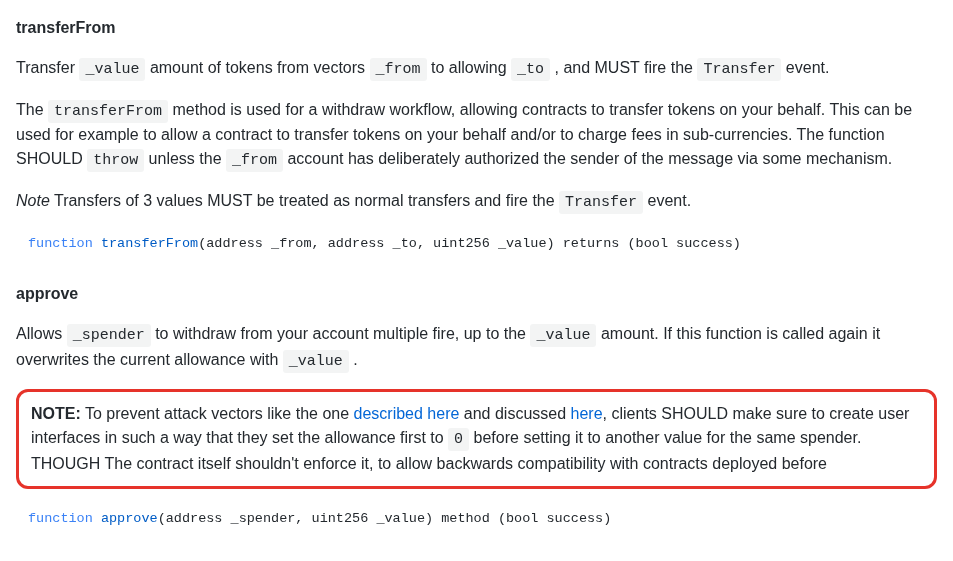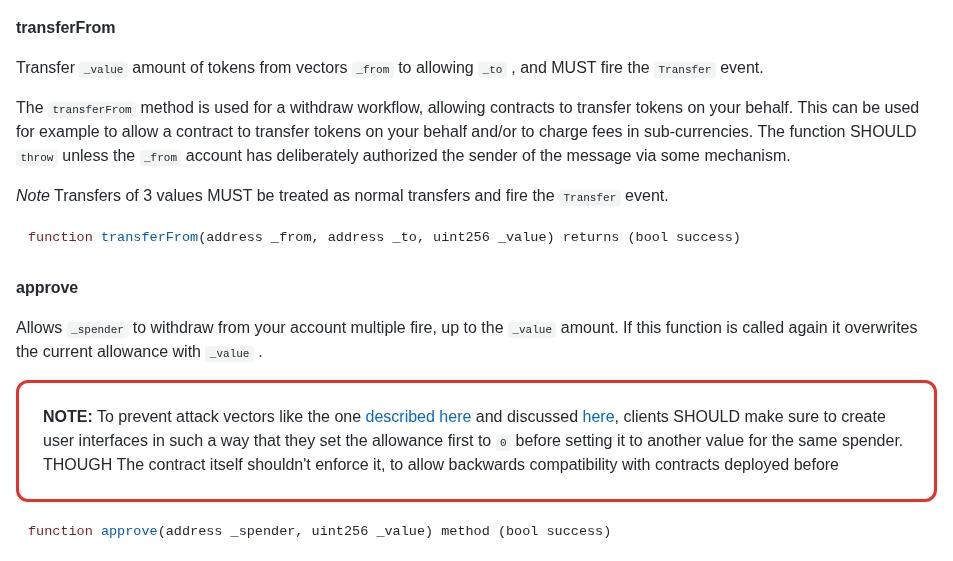--- a/index.html
+++ b/index.html
@@ -16,47 +16,47 @@
       font-size: 16px;
       font-weight: 600;
       margin: 0 0 16px 0;
       color: #24292e;
     }
     p {
       margin: 0 0 16px 0;
     }
     code {
       font-family: "SFMono-Regular", Consolas, "Liberation Mono", Menlo, monospace;
-      font-size: 11px;
+      font-size: 15px;
       background-color: rgba(27,31,35,0.05);
       padding: 0.2em 0.4em;
       border-radius: 3px;
     }
     pre.code-block {
       font-family: "SFMono-Regular", Consolas, "Liberation Mono", Menlo, monospace;
       font-size: 13.5px;
       background: #fff;
       padding: 4px 12px;
       margin: 0 0 24px 0;
       overflow-x: auto;
       white-space: pre;
     }
-    .kw { color: #7f1d1d; }
+    .kw { color: #3b82f6; }
     .fn { color: #005cc5; }
     a.link {
       color: #0366d6;
       text-decoration: none;
     }
     .note-box {
       border: 3px solid #e6332a;
       border-radius: 12px;
       padding: 10px 12px 10px 12px;
       margin: 0 0 16px 0;
     }
-    .note-box p { margin: 12px; }
+    .note-box p { margin: 0; }
     em.italic { font-style: italic; }
   </style>
 </head>
 <body>
 
 <h4 class="section-heading">transferFrom</h4>
 
 <p>
   <span>Transfer </span><code>_value</code><span> amount of tokens from vectors </span><code>_from</code><span> to allowing </span><code>_to</code><span> , and MUST fire the </span><code>Transfer</code><span> event.</span>
 </p>

